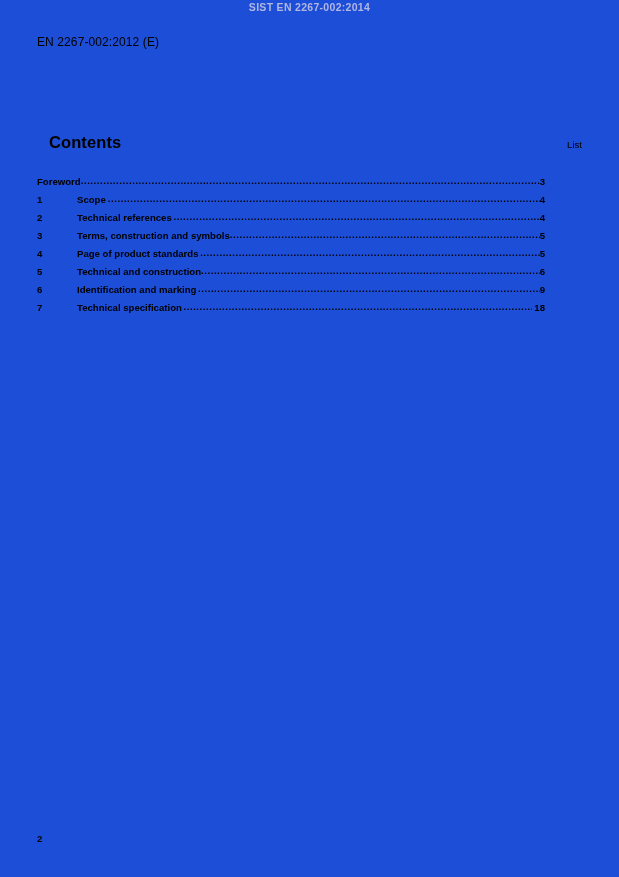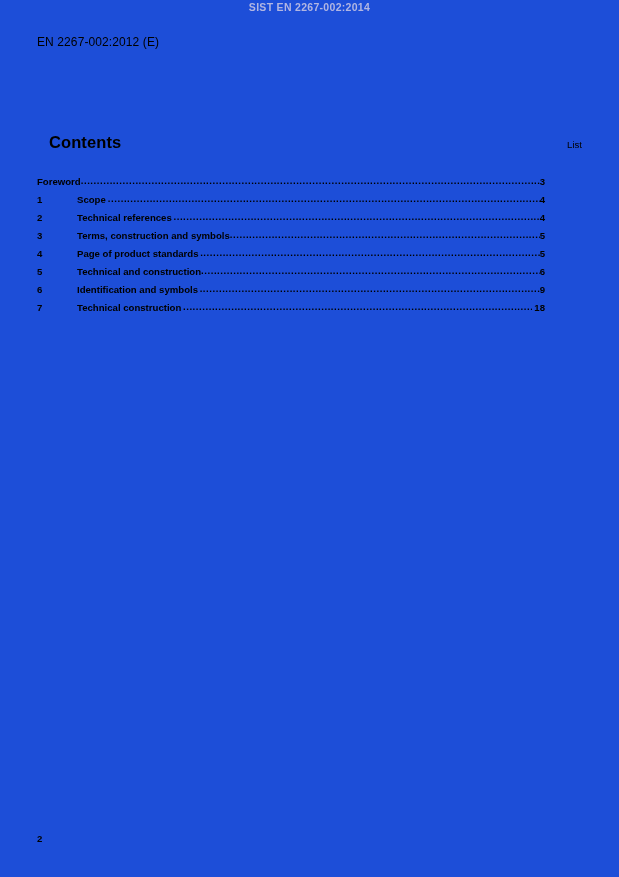--- a/index.html
+++ b/index.html
@@ -182,28 +182,28 @@
         <span class="toc-pageno">5</span>
       </div>
       <div class="toc-row">
         <span class="toc-num">5</span>
         <span class="toc-text">Technical and construction</span>
         <span class="toc-leader"></span>
         <span class="toc-pageno">6</span>
       </div>
       <div class="toc-row">
         <span class="toc-num">6</span>
-        <span class="toc-text">Identification and symbols</span>
+        <span class="toc-text">Identification and marking</span>
         <span class="gap-sp"></span>
         <span class="toc-leader"></span>
         <span class="toc-pageno">9</span>
       </div>
       <div class="toc-row">
         <span class="toc-num">7</span>
-        <span class="toc-text">Technical construction</span>
+        <span class="toc-text">Technical specification</span>
         <span class="gap-sp"></span>
         <span class="toc-leader"></span>
         <span class="gap-sp wide"></span>
         <span class="toc-pageno">18</span>
       </div>
     </div>
 
   <div class="footer-pageno">2</div>
 
 </div>

